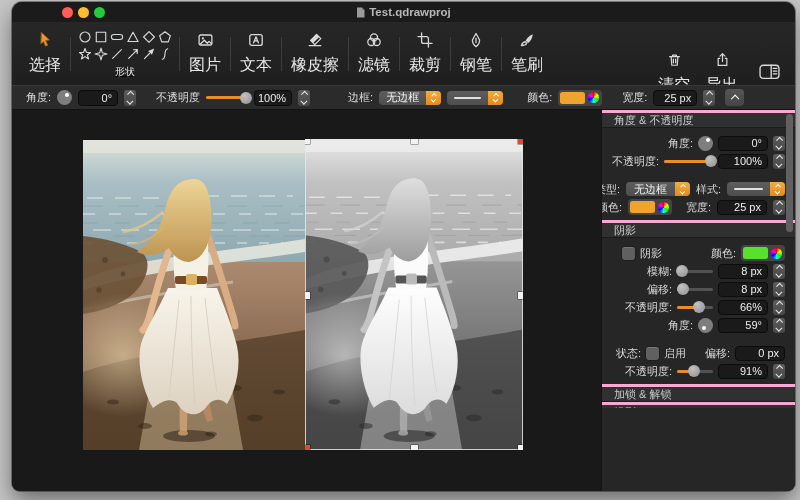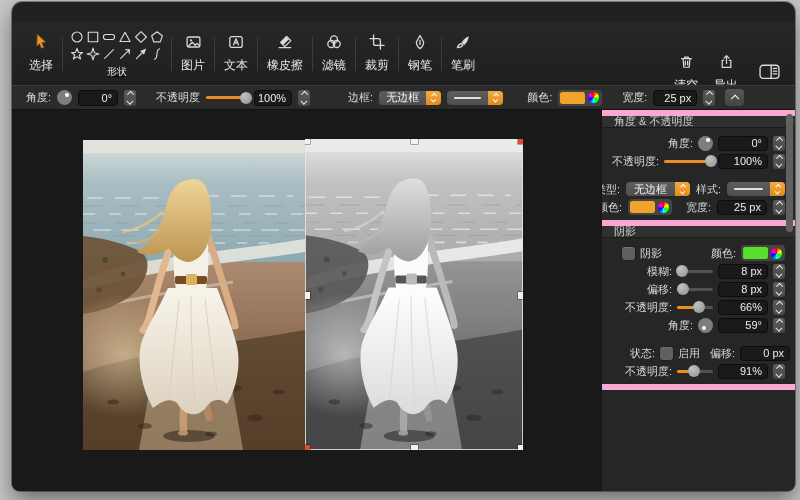--- a/index.html
+++ b/index.html
@@ -19,21 +19,21 @@
   .title { position:absolute; left:0; right:0; top:0; height:20px; line-height:20px;
     text-align:center; color:#b8b8b8; font-size:11.5px; font-weight:bold; }
   .doc-ic { display:inline-block; vertical-align:-2px; margin-right:4px; }
 
   
   .toolbar { position:absolute; left:0; top:20px; right:0; height:63px;
     background:linear-gradient(#272727,#1f1f1f); display:flex; align-items:center; padding-left:12px; }
   .tb-left { display:flex; align-items:center; height:100%; }
   .tool { display:flex; flex-direction:column; align-items:center; justify-content:center;
     gap:3px; min-width:32px; padding:0 5px; }
-  .tool .lbl { font-size:12px; color:#e6e6e6; white-space:nowrap; }
+  .tool .lbl { font-size:16px; color:#e6e6e6; white-space:nowrap; }
   .tool svg, .shape-cell svg { stroke:#d9d9d9; fill:none; stroke-width:1.3; stroke-linecap:round; stroke-linejoin:round; }
   .vsep { width:1px; height:34px; background:#3d3d3d; margin:0 4px; }
   .shapes-group { display:flex; flex-direction:column; align-items:center; margin:0 2px;text-decoration:underline; }
   .shape-grid { display:grid; grid-template-columns:repeat(6,16px); grid-auto-rows:17px; column-gap:0; }
   .shape-cell { display:flex; align-items:center; justify-content:center; }
   .shapes-label { font-size:10px; color:#e6e6e6; margin-top:2px; }
   .tb-right { position:absolute; right:10px; top:20px; height:63px; display:flex; align-items:center; gap:6px; }
 
   
   .propsbar { position:absolute; left:0; top:83px; right:0; height:25px; background:#2b2b2b;
@@ -75,41 +75,50 @@
   .photo { position:absolute; overflow:hidden; }
   .photo svg { display:block; width:100%; height:100%; }
   .photo.right svg { filter:grayscale(1) brightness(1.04); }
   .sel-frame { position:absolute; inset:0; border:1px solid rgba(230,230,230,.85); pointer-events:none; }
   .hd { position:absolute; width:7px; height:7px; background:#f2f2f2; box-shadow:0 0 0 .5px rgba(0,0,0,.6); }
   .hd.red { background:#e04a30; }
 
   
   .sidebar { position:absolute; right:0; top:108px; width:194px; bottom:0; background:#262626;
     border-left:1px solid #141414; font-size:11px; color:#d6d6d6; overflow:hidden; }
-  .sec-h { height:18px; background:#303030; border-top:6px solid #f9a8d4; border-bottom:1px solid #1b1b1b;
+  .sec-h { height:18px; background:#303030; border-top:3px solid #f9a8d4; border-bottom:1px solid #1b1b1b;
     display:flex; align-items:center; padding-left:12px; color:#c9c9c9; }
   .sec-b { padding:6px 8px 4px 8px; display:flex; flex-direction:column; }
   .srow { height:18px; display:flex; align-items:center; gap:5px; padding:0 2px; }
   .srow .lab { white-space:nowrap; }
   .srow .lab.w { width:60px; text-align:right; flex:0 0 auto; }
   .srow .grow { flex:1; }
   .srow .vbox { width:50px; flex:0 0 auto; height:15px; }
   .srow .stp { height:15px; }
   .cb { width:13px; height:13px; border-radius:3px; background:#606060;
     box-shadow:inset 0 1px 0 rgba(255,255,255,.15), 0 0 0 .5px rgba(0,0,0,.4); flex:0 0 auto; }
   .scrollthumb { position:absolute; right:2px; top:4px; width:7px; height:118px; background:#606060;
     border-radius:4px; }
   .partial-h { height:6px; overflow:hidden; }
   .partial-h .sec-h { height:18px; }
 </style>
 </head>
 <body>
 
 <div class="window">
 
+  <div class="titlebar">
+    <span class="tl red"></span>
+    <span class="tl yel"></span>
+    <span class="tl grn"></span>
+    <div class="title"><span class="doc-ic"><svg width="9" height="11" viewBox="0 0 9 11">
+            <path d="M1 .5 h5 l2.5 2.5 v7.5 h-7.5 z" fill="#9a9a9a"></path>
+            <path d="M6 .5 v2.5 h2.5" fill="#6f6f6f"></path>
+          </svg></span><span>Test.qdrawproj</span></div>
+  </div>
 
   <div class="toolbar">
     <div class="tb-left">
       <div class="tool">
         <span><svg width="15" height="17" viewBox="0 0 15 17">
               <path d="M3.5 1.5 L11.5 9 L7.6 9.5 L9.7 14.2 L7.5 15.2 L5.5 10.5 L3 12.8 Z" fill="#e8962e" stroke="#9a6114" stroke-width=".7"></path>
             </svg></span>
         <span class="lbl">选择</span>
       </div>
       <div class="vsep"></div>
@@ -549,21 +558,21 @@
         <span class="vbox">59°</span>
         <span class="stp">
             <span class="chv up"></span>
             <span class="chv dn"></span>
           </span>
       </div>
     </div>
 
     <div class="sec-b">
       <div class="srow">
-        <span class="lab" style="margin-left:18px;">状态:</span>
+        <span class="lab" style="margin-left:4px;">状态:</span>
         <span class="cb"></span>
         <span class="lab">启用</span>
         <span class="grow"></span>
         <span class="lab">偏移:</span>
         <span class="vbox">0 px</span>
 
       </div>
       <div class="srow">
         <span class="lab w">不透明度:</span>
         <span class="slider grow">
@@ -571,20 +580,23 @@
             <span class="knob" style="left:48%;"></span>
           </span>
         <span class="vbox">91%</span>
         <span class="stp">
             <span class="chv up"></span>
             <span class="chv dn"></span>
           </span>
       </div>
     </div>
 
+    <div class="sec-h">
+        <span>加锁 &amp; 解锁</span>
+      </div>
 
     <div class="partial-h">
       <div class="sec-h">
           <span>排列</span>
         </div>
     </div>
 
     <div class="scrollthumb"></div>
   </div>
 

